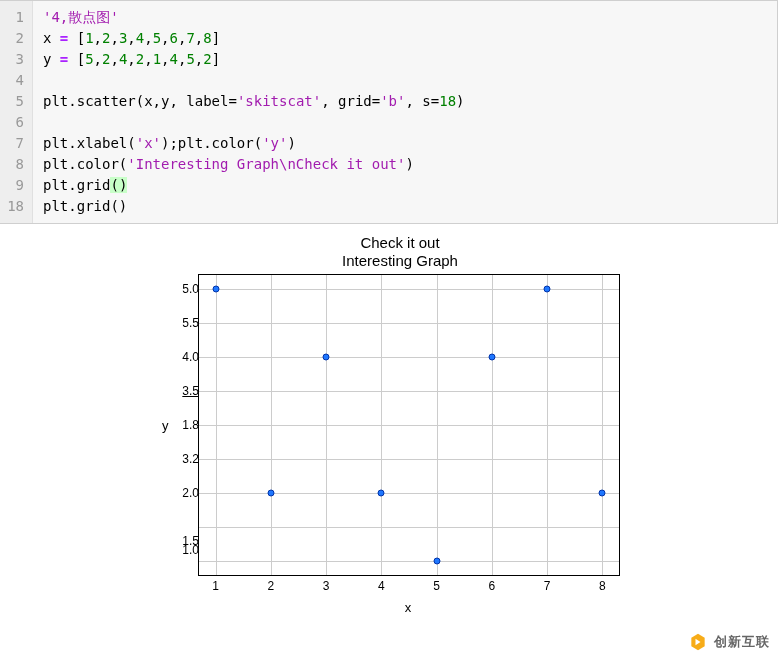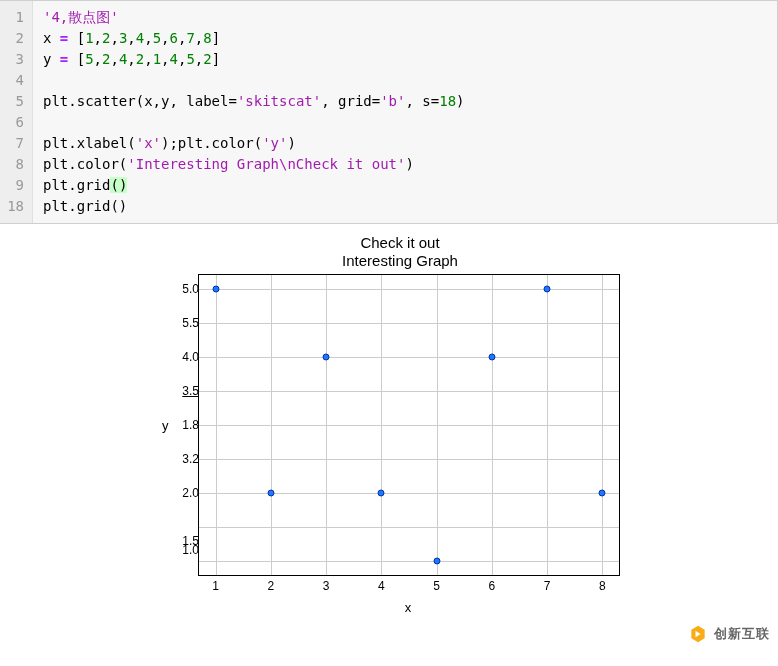--- a/index.html
+++ b/index.html
@@ -124,21 +124,21 @@
     text-align: center;
     font-size: 13px;
     margin-left: 58px;
     width: 420px;
     margin-top: 24px;
   }
 
   .watermark {
     position: absolute;
     right: 8px;
-    bottom: 22px;
+    bottom: 14px;
     display: flex;
     align-items: center;
     gap: 6px;
     opacity: 0.9;
   }
   .wm-icon {
     width: 20px;
     height: 20px;
   }
   .wm-text {

